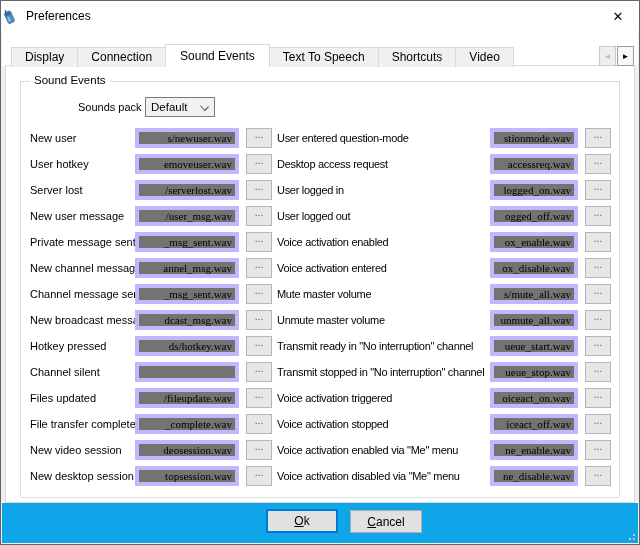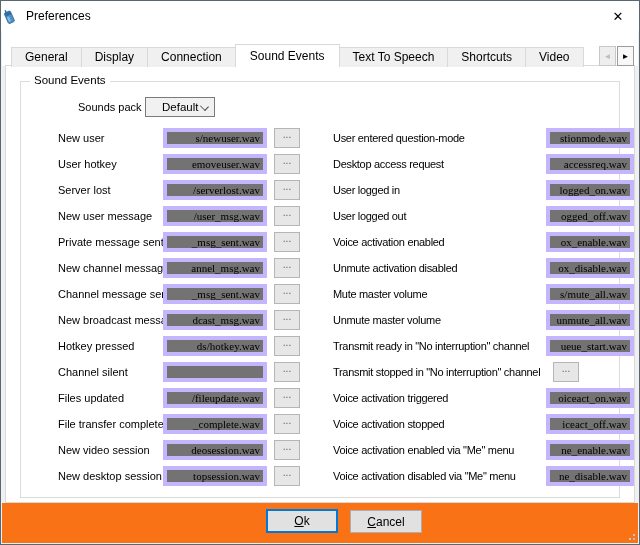--- a/index.html
+++ b/index.html
@@ -33,42 +33,42 @@
   .page{position:absolute;left:4px;right:4px;top:64px;bottom:41px;background:#ffffff;
     border:1px solid #d9d9d9;box-sizing:border-box;z-index:2;}
   .groupbox{position:absolute;left:14px;right:14px;top:15px;bottom:4px;
     border:1px solid #dcdcdc;box-sizing:border-box;}
   .gb-title{position:absolute;top:-8px;left:9px;background:#ffffff;padding:0 4px;font-size:11.5px;}
   .gb-inner{position:absolute;inset:0;padding:14px 0 0 9px;box-sizing:border-box;}
   
   .sounds-pack-row{display:flex;align-items:center;height:21px;}
   .sp-label{width:67px;font-size:11px;margin-left:48px;}
   .combo{width:70px;height:20px;border:1px solid #7a7a7a;background:#f1f1f1;box-sizing:border-box;
-    display:flex;align-items:center;padding-left:16px;position:relative;font-size:11.5px;}
+    display:flex;align-items:center;padding-left:5px;position:relative;font-size:11.5px;}
   .combo .chev{position:absolute;right:6px;top:6px;width:6px;height:6px;border:solid #444;
     border-width:0 1.4px 1.4px 0;transform:rotate(45deg) scale(1,.8);margin-top:-1px;}
   
   .columns{display:flex;margin-top:8px;}
-  .col{display:flex;flex-direction:column;margin-left:28px;}
+  .col{display:flex;flex-direction:column;}
   .col-left{width:247px;flex:0 0 auto;}
   .col-right{flex:1 1 auto;}
   .event-row{display:flex;align-items:center;height:26px;}
   .ev-label{font-size:11px;white-space:nowrap;overflow:hidden;flex:0 0 auto;}
   .col-left .ev-label{width:105px;}
   .col-right .ev-label{width:213px;letter-spacing:-0.3px;}
   .ev-input{height:20px;border:4px solid #c4b5fd;background:#737373;box-sizing:border-box;
     font-family:Liberation Serif, serif;font-size:11px;text-align:right;
     padding:0 3px;outline:none;flex:0 0 auto;}
   .col-left .ev-input{width:104px;}
   .col-right .ev-input{width:88px;}
   .browse{width:26px;height:20px;margin-left:7px;background:#e7e7e7;border:1px solid #b5b5b5;
     font-family:"Liberation Sans", sans-serif;font-size:10px;color:#4f5f6f;line-height:8px;
     padding:0 0 6px 0;box-sizing:border-box;flex:0 0 auto;}
   
-  .footer{position:absolute;left:1px;right:1px;bottom:1px;height:40px;background:#f97316;}
+  .footer{position:absolute;left:1px;right:1px;bottom:1px;height:40px;background:#0ea5e9;}
   .footer-inner{display:flex;justify-content:center;gap:12px;padding-top:7px;transform:translateX(24px);}
   .btn{width:72px;height:23px;background:#e1e1e1;border:1px solid #adadad;font-size:12px;
     font-family:"Liberation Sans", sans-serif;box-sizing:border-box;padding:0;}
   .btn.default{border:2px solid #0078d7;height:24px;margin-top:-1px;}
   .u{text-decoration:underline;}
   .grip{position:absolute;right:2px;bottom:2px;}
 </style>
 </head>
 <body>
 
@@ -82,21 +82,20 @@
         <rect x="5.4" y="3.8" width="5.8" height="3.4" rx="1" fill="#2f6ea8"></rect>
         <rect x="6" y="8" width="2.2" height="5.5" rx="1" fill="#9cc8e8" opacity="0.8"></rect>
       </g>
     </svg>
     <span class="title-text">Preferences</span>
     <div class="close-btn">✕</div>
   </div>
   <div class="top-white"></div>
 
   <div class="tabstrip">
-      <div class="tab">General</div>
       <div class="tab">Display</div>
       <div class="tab">Connection</div>
       <div class="tab active">Sound Events</div>
       <div class="tab">Text To Speech</div>
       <div class="tab">Shortcuts</div>
       <div class="tab">Video</div>
     </div>
   <div class="tab-scroll">
     <div class="arrow-btn disabled">◄</div>
     <div class="arrow-btn">►</div>
@@ -208,41 +207,42 @@
                 <span class="ev-label">User logged out</span>
                 <input class="ev-input" type="text" value="ogged_off.wav" style="">
                 <button class="browse">...</button>
               </div>
               <div class="event-row">
                 <span class="ev-label">Voice activation enabled</span>
                 <input class="ev-input" type="text" value="ox_enable.wav" style="">
                 <button class="browse">...</button>
               </div>
               <div class="event-row">
-                <span class="ev-label">Unmute activation disabled</span>
+                <span class="ev-label">Voice activation entered</span>
                 <input class="ev-input" type="text" value="ox_disable.wav" style="">
                 <button class="browse">...</button>
               </div>
               <div class="event-row">
                 <span class="ev-label">Mute master volume</span>
                 <input class="ev-input" type="text" value="s/mute_all.wav" style="">
                 <button class="browse">...</button>
               </div>
               <div class="event-row">
                 <span class="ev-label">Unmute master volume</span>
                 <input class="ev-input" type="text" value="unmute_all.wav" style="">
                 <button class="browse">...</button>
               </div>
               <div class="event-row">
                 <span class="ev-label">Transmit ready in "No interruption" channel</span>
                 <input class="ev-input" type="text" value="ueue_start.wav" style="">
                 <button class="browse">...</button>
               </div>
               <div class="event-row">
                 <span class="ev-label">Transmit stopped in "No interruption" channel</span>
+                <input class="ev-input" type="text" value="ueue_stop.wav" style="">
                 <button class="browse">...</button>
               </div>
               <div class="event-row">
                 <span class="ev-label">Voice activation triggered</span>
                 <input class="ev-input" type="text" value="oiceact_on.wav" style="">
                 <button class="browse">...</button>
               </div>
               <div class="event-row">
                 <span class="ev-label">Voice activation stopped</span>
                 <input class="ev-input" type="text" value="iceact_off.wav" style="">

